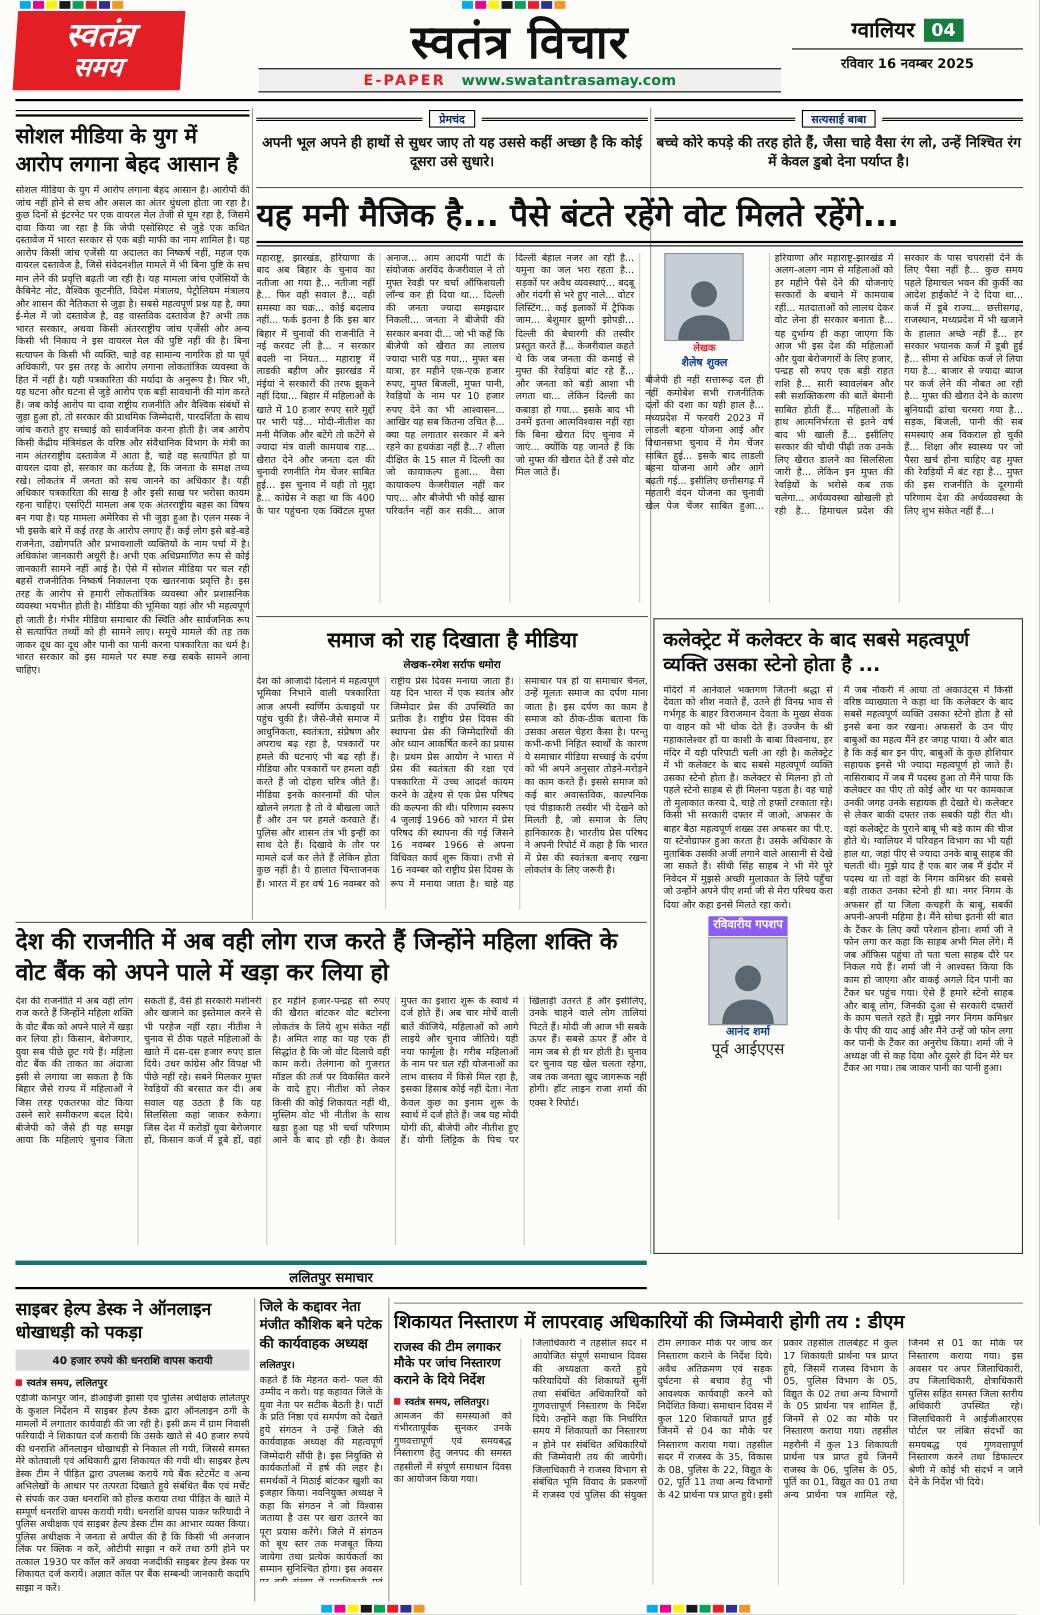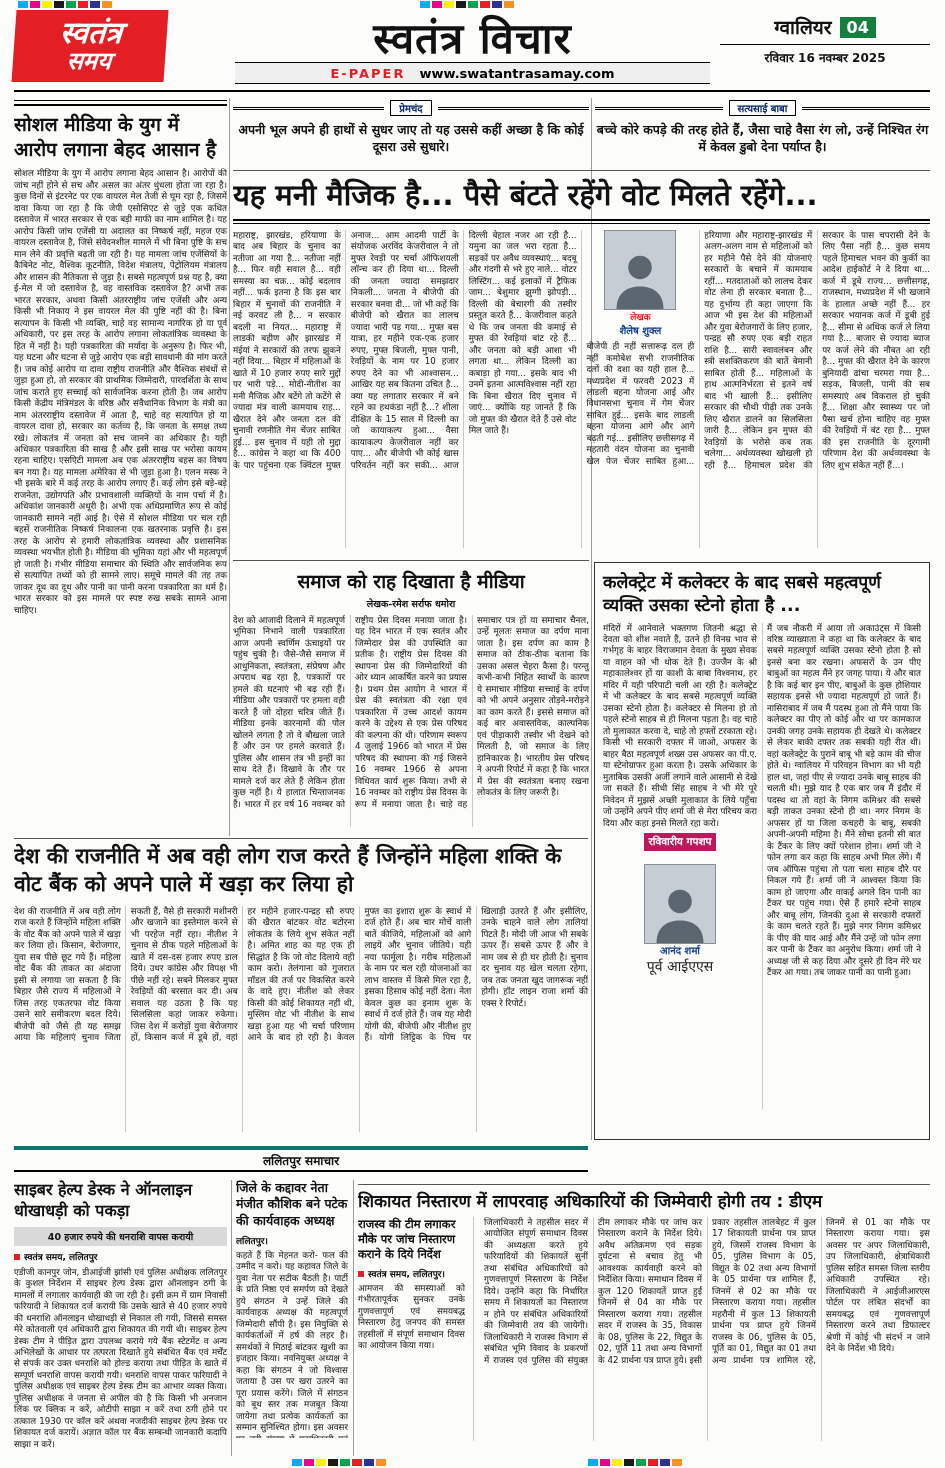--- a/index.html
+++ b/index.html
@@ -13,21 +13,21 @@
 
   
   .logo { position:absolute; left:14px; top:10px; width:152px; height:72px; background:#e31e25; color:#fff;
           display:flex; flex-direction:column; justify-content:center; align-items:center; transform:skewX(-4deg); }
   .logo .l1 { font-size:30px; font-weight:bold; font-style:italic; line-height:1; }
   .logo .l2 { font-size:24px; font-weight:bold; font-style:italic; line-height:1.1; }
   .mast-title { position:absolute; left:235px; width:475px; top:8px; text-align:center; font-size:42px; font-weight:bold; letter-spacing:1px; }
   .mast-sub { position:absolute; left:235px; width:475px; top:62px; height:22px; border-top:1px solid #000; border-bottom:1px solid #000;
               background:#efefef; display:flex; align-items:center; justify-content:center; gap:14px; }
   .epaper { color:#e31e25; font-weight:bold; font-size:13px; letter-spacing:2px; }
-  .website { font-weight:bold; font-size:13px; color:#000000; }
+  .website { font-weight:bold; font-size:13px; color:#15803d; }
   .mast-right { position:absolute; right:15px; top:14px; width:210px; text-align:center; }
   .mast-right .row1 { display:flex; align-items:center; justify-content:center; gap:8px; border-bottom:1px solid #000; padding-bottom:4px; }
   .edition { font-size:19px; font-weight:bold; }
   .pagenum { background:#15803d; color:#fff; font-weight:bold; font-size:16px; padding:1px 7px; }
   .mast-date { font-size:12px; font-weight:bold; padding-top:4px; }
   .mast-rule { position:absolute; left:14px; right:15px; top:90px; border-top:2px solid #000; }
 
   
   .vr { position:absolute; width:0; border-left:1px solid #9b9b9b; }
   .hrule { position:absolute; border-top:1px solid #555; }
@@ -58,21 +58,21 @@
   .main-head-rule { height:5px; border-top:2px solid #000; border-bottom:1px solid #000; margin-bottom:6px; }
   .main-body { height:318px; overflow:hidden; column-count:6; }
 
   
   .author-fig { break-inside:avoid; text-align:center; margin:4px 0; }
   .photo { width:72px; height:80px; margin:0 auto; background:#c7cdd4; border:1px solid #8a8f96; display:flex; align-items:flex-end; justify-content:center; overflow:hidden; }
   .photo svg { width:64px; height:64px; display:block; }
   .cap-role { display:block; color:#e31e25; font-size:9px; font-weight:bold; margin-top:2px; }
   .cap-name { display:block; color:#14408c; font-size:10px; font-weight:bold; }
   .cap-title { display:block; color:#222; font-size:14px; font-weight:normal; }
-  .gossip-badge { display:inline-block; background:#be185d; color:#fff; font-size:10.5px; font-weight:bold; padding:2px 4px; margin-bottom:13px; }
+  .gossip-badge { display:inline-block; background:#8b5cf6; color:#fff; font-size:10.5px; font-weight:bold; padding:2px 4px; margin-bottom:1px; }
 
   
   .media-art { position:absolute; left:233px; top:566px; width:356px; height:268px; overflow:hidden; }
   .media-head { font-size:19px; font-weight:bold; text-align:center; padding:2px 0 3px; }
   .media-byline { text-align:center; font-size:9.5px; font-weight:bold; margin-bottom:5px; }
   .media-body { height:212px; overflow:hidden; column-count:3; }
 
   
   .steno-art { position:absolute; left:594px; top:562px; width:336px; height:578px; border:1px solid #333; padding:8px 8px 6px; overflow:hidden; }
   .steno-head { font-size:17.5px; font-weight:bold; line-height:1.3; margin-bottom:6px; }

